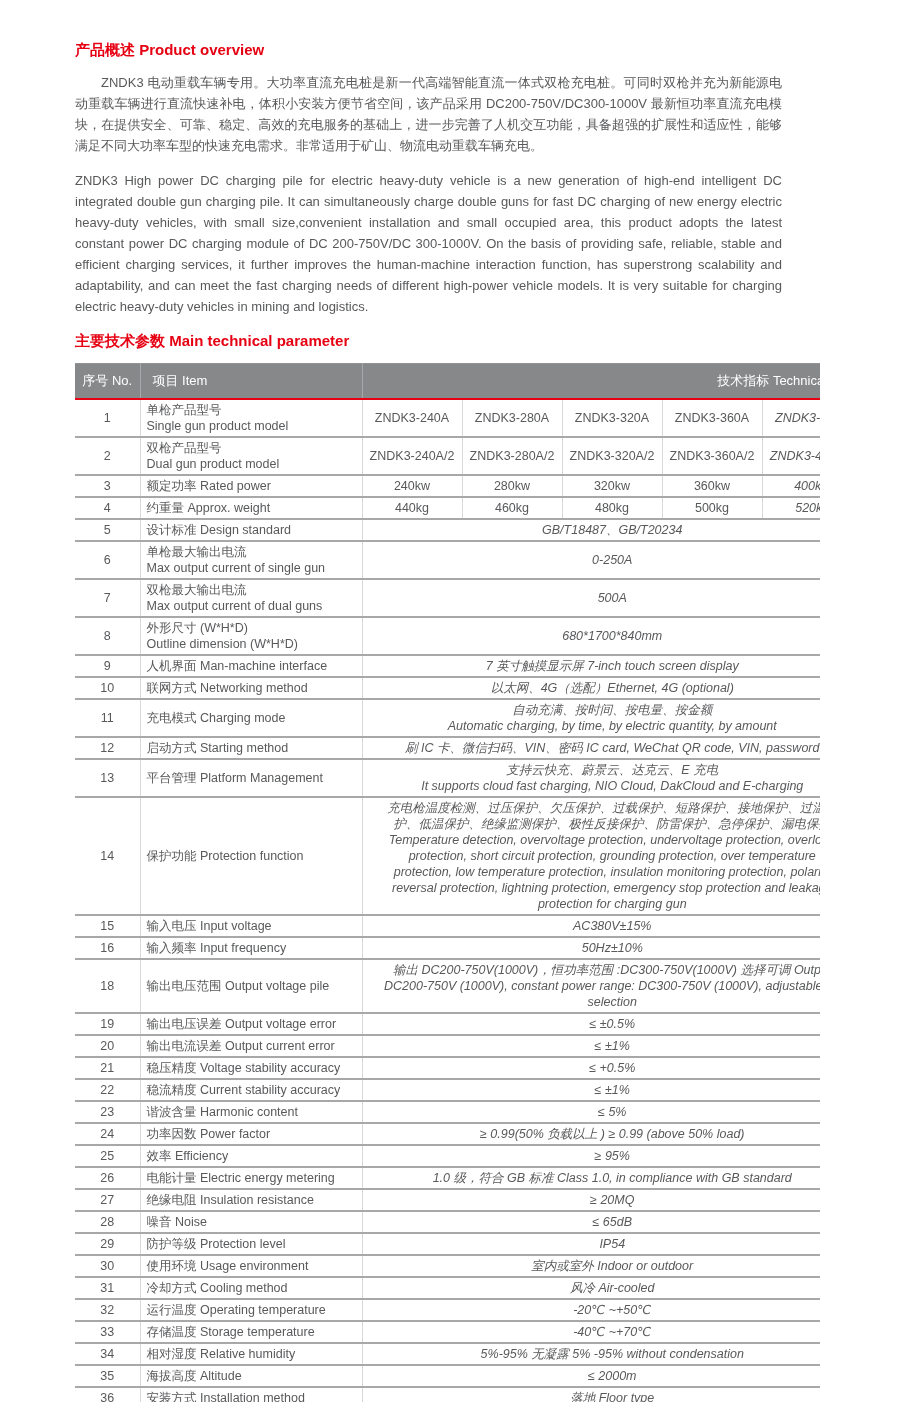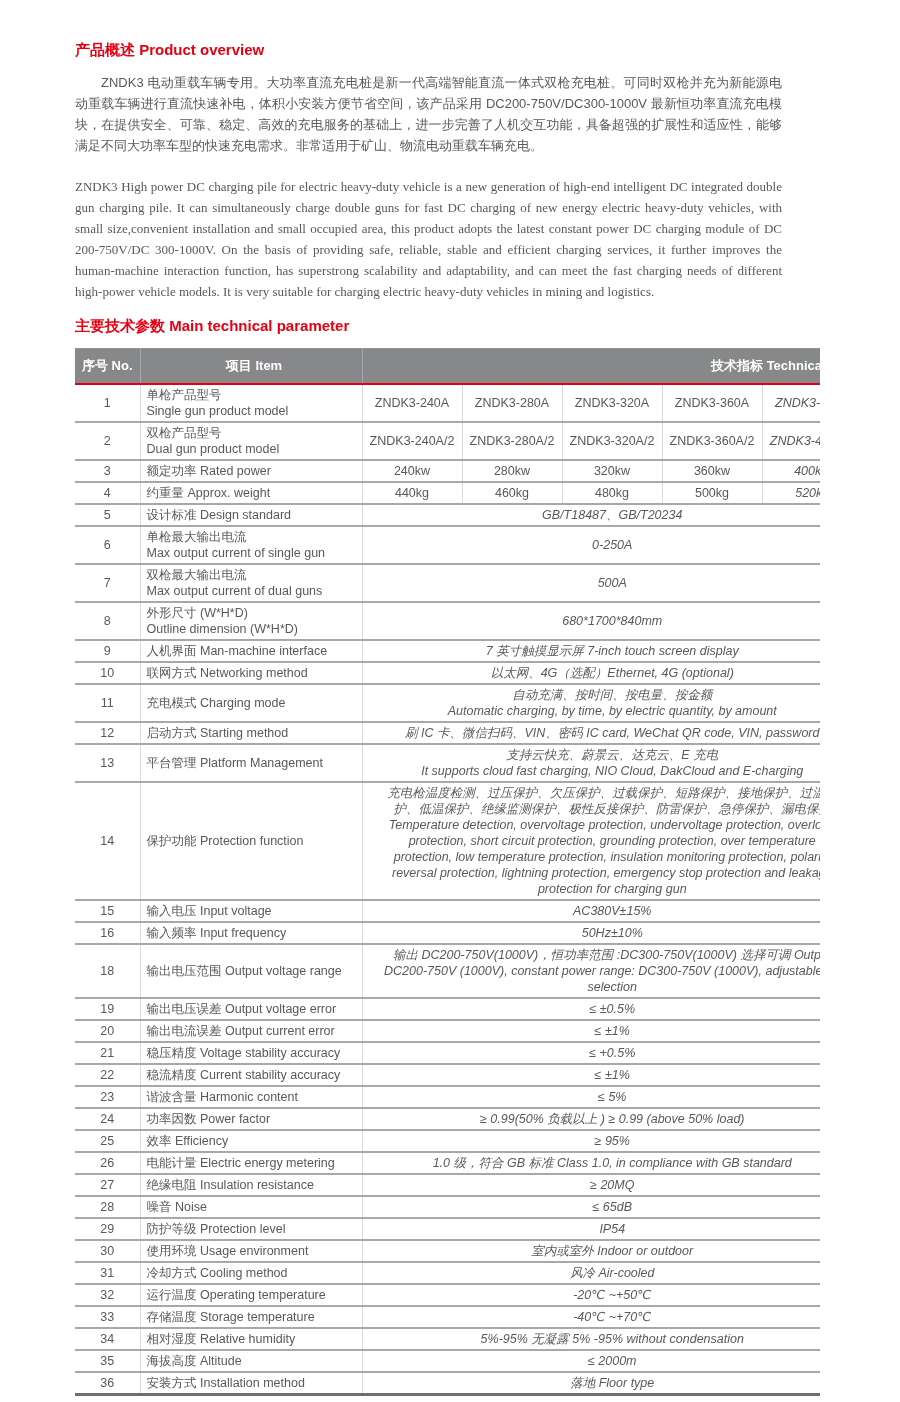--- a/index.html
+++ b/index.html
@@ -10,37 +10,37 @@
   }
   .section-heading{
     color:#e60012;font-size:15px;font-weight:bold;
     margin:0 0 12px 0;line-height:20px;
   }
   .heading-2{margin-top:14px;}
   .para{
     color:#58595b;font-size:13px;line-height:21px;
     text-align:justify;margin:0;
   }
-  .para-cn{text-indent:2em;margin-bottom:20px;}
-  .para-en{margin-bottom:14px;font-family:Liberation Serif, serif;}
+  .para-cn{text-indent:2em;margin-bottom:14px;}
+  .para-en{margin-bottom:14px;}
   table.params{
     width:787px;border-collapse:collapse;table-layout:fixed;
     color:#58595b;font-size:12.5px;
     border-top:1px solid #919295;border-bottom:3px solid #6d6e70;
   }
   table.params col.c-no{width:65px;}
   table.params col.c-item{width:222px;}
   thead th{
-    background:#87888a;color:#ffffff;font-weight:bold;font-size:13px;
+    background:#87888a;color:#ffffff;font-weight:normal;font-size:13px;
     height:34px;padding:0 6px;border-bottom:2px solid #e60012;
     border-right:1px solid #a7a8ab;
   }
   thead th:last-child{border-right:none;}
   thead th.h-no{text-align:center;}
-  thead th.h-item{text-align:center;padding-left:12px;}
+  thead th.h-item{text-align:left;padding-left:12px;}
   thead th.h-data{text-align:right;}
   tbody td{
     border-bottom:2px solid #a7a8aa;
     border-left:1px solid #d9d9d9;border-right:1px solid #d9d9d9;
     padding:2px 6px;line-height:16px;vertical-align:middle;
   }
   tbody td:first-child{border-left:none;}
   tbody td:last-child{border-right:none;font-style:italic;}
   td.col-no{text-align:center;}
   td.col-item{text-align:left;white-space:pre-line;}
@@ -181,21 +181,21 @@
           <td class="col-item">输入电压 Input voltage</td>
           <td class="col-value" colspan="5">AC380V±15%</td>
         </tr>
         <tr>
           <td class="col-no">16</td>
           <td class="col-item">输入频率 Input frequency</td>
           <td class="col-value" colspan="5">50Hz±10%</td>
         </tr>
         <tr>
           <td class="col-no">18</td>
-          <td class="col-item">输出电压范围 Output voltage range</td>
+          <td class="col-item">输出电压范围 Output voltage pile</td>
           <td class="col-value" colspan="5">输出 DC200-750V(1000V)，恒功率范围 :DC300-750V(1000V) 选择可调 Output
 DC200-750V (1000V), constant power range: DC300-750V (1000V), adjustable for
 selection</td>
         </tr>
         <tr>
           <td class="col-no">19</td>
           <td class="col-item">输出电压误差 Output voltage error</td>
           <td class="col-value" colspan="5">≤ ±0.5%</td>
         </tr>
         <tr>

